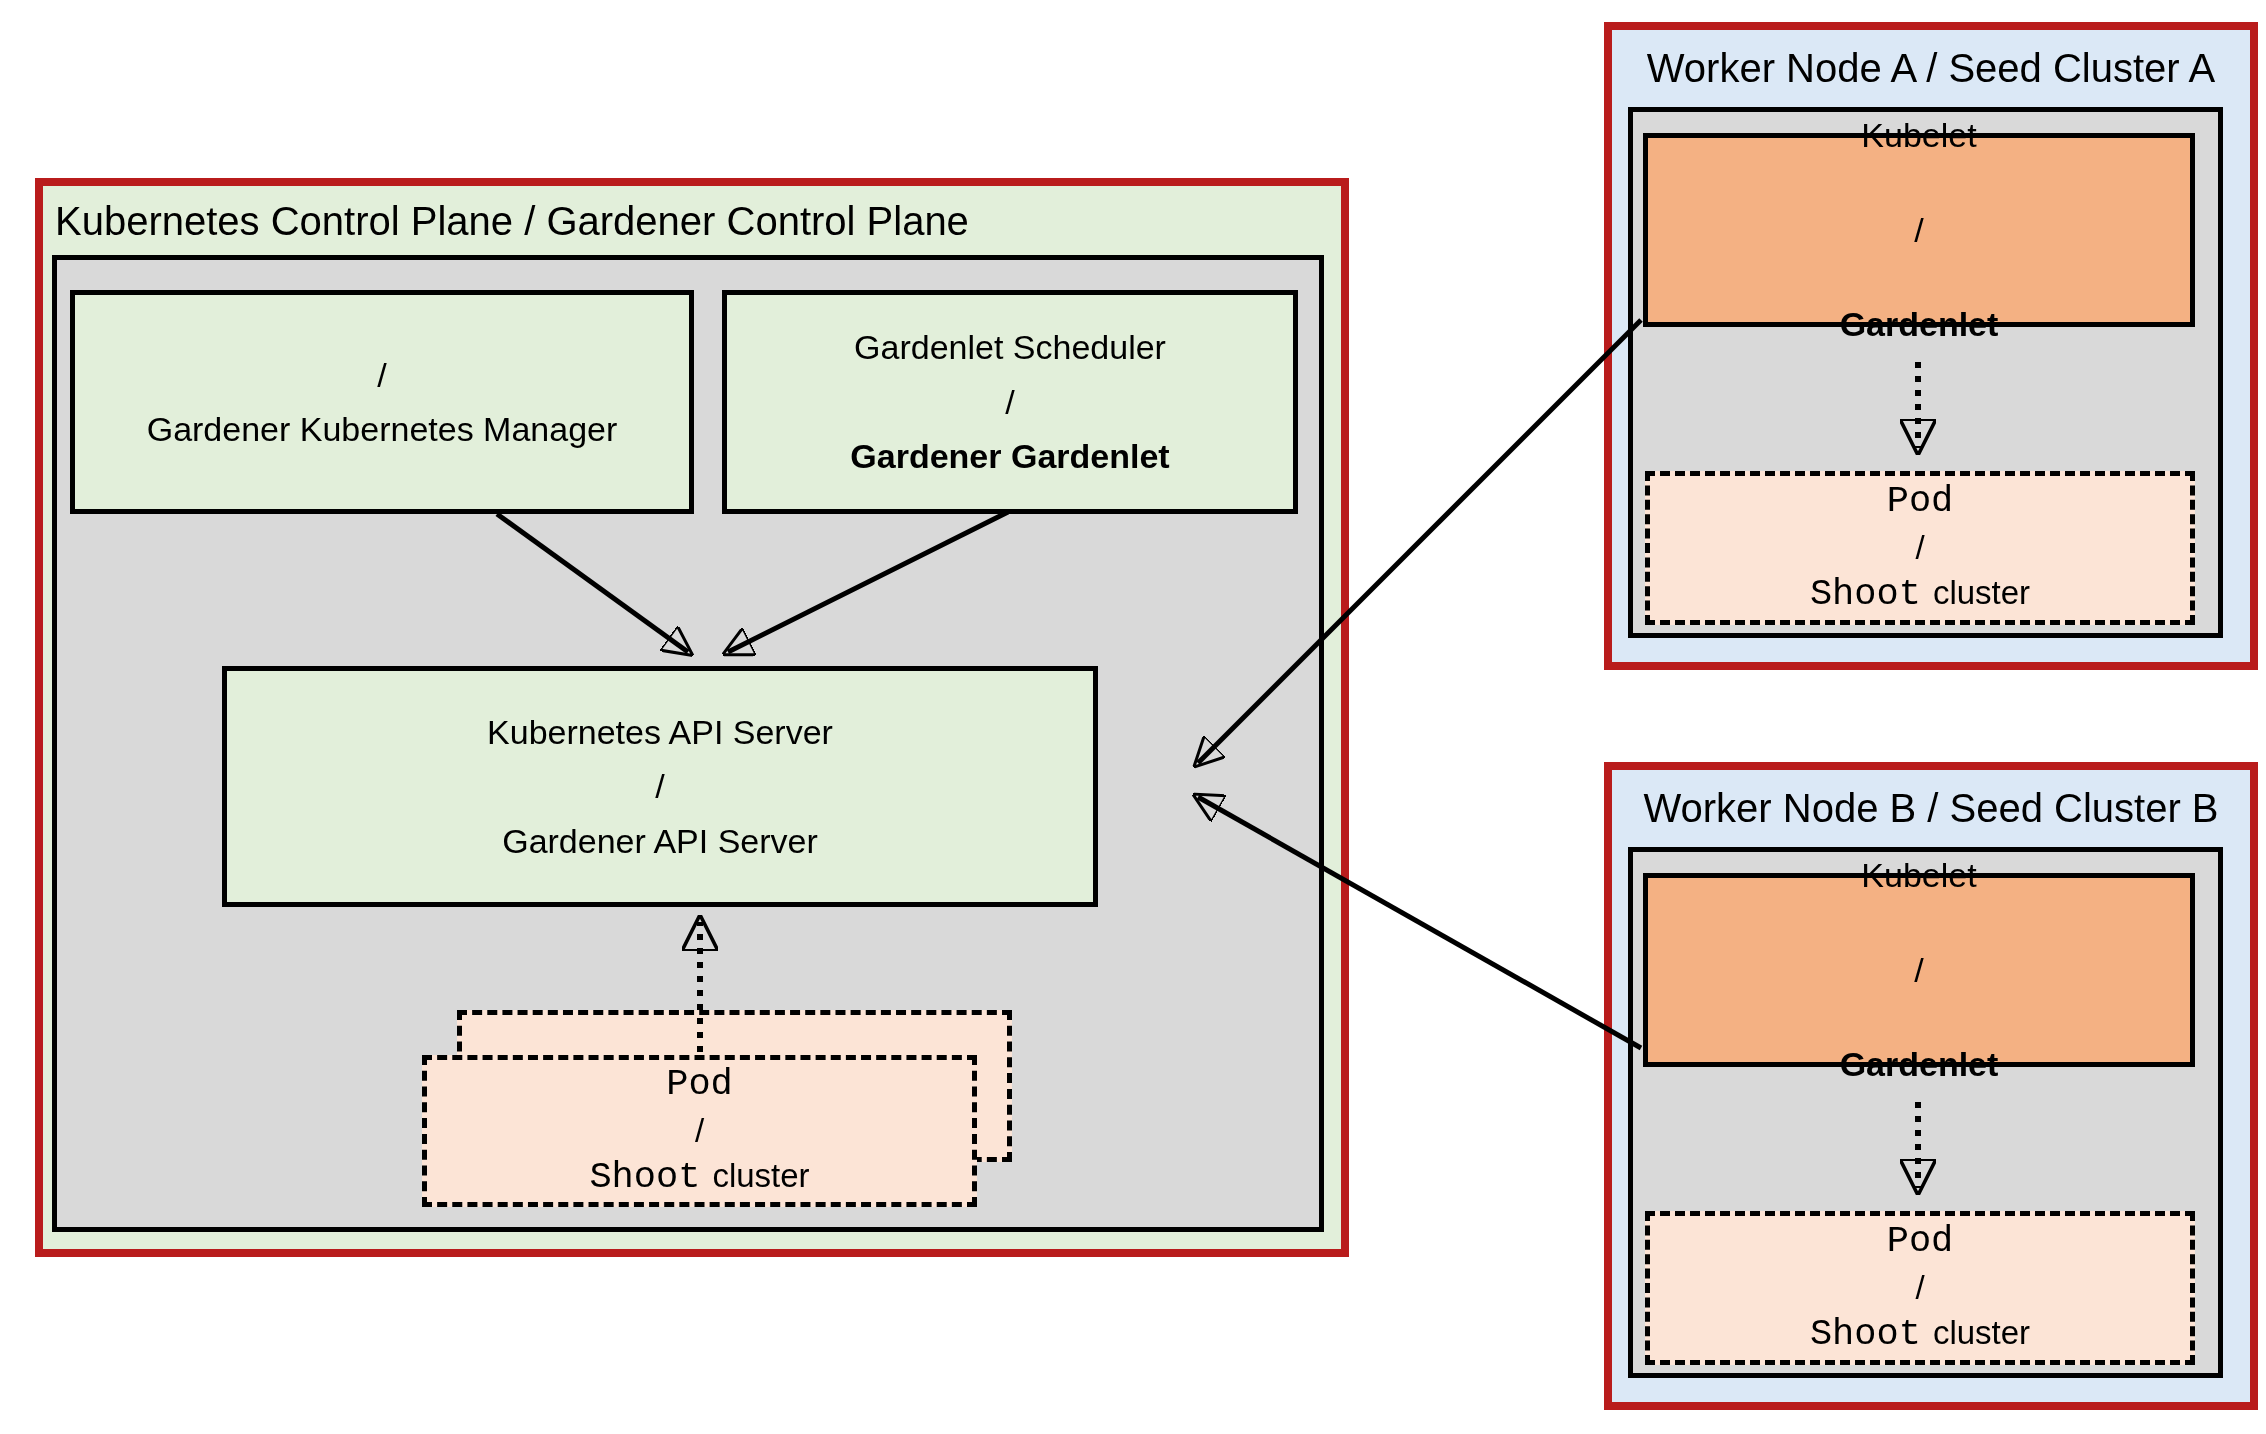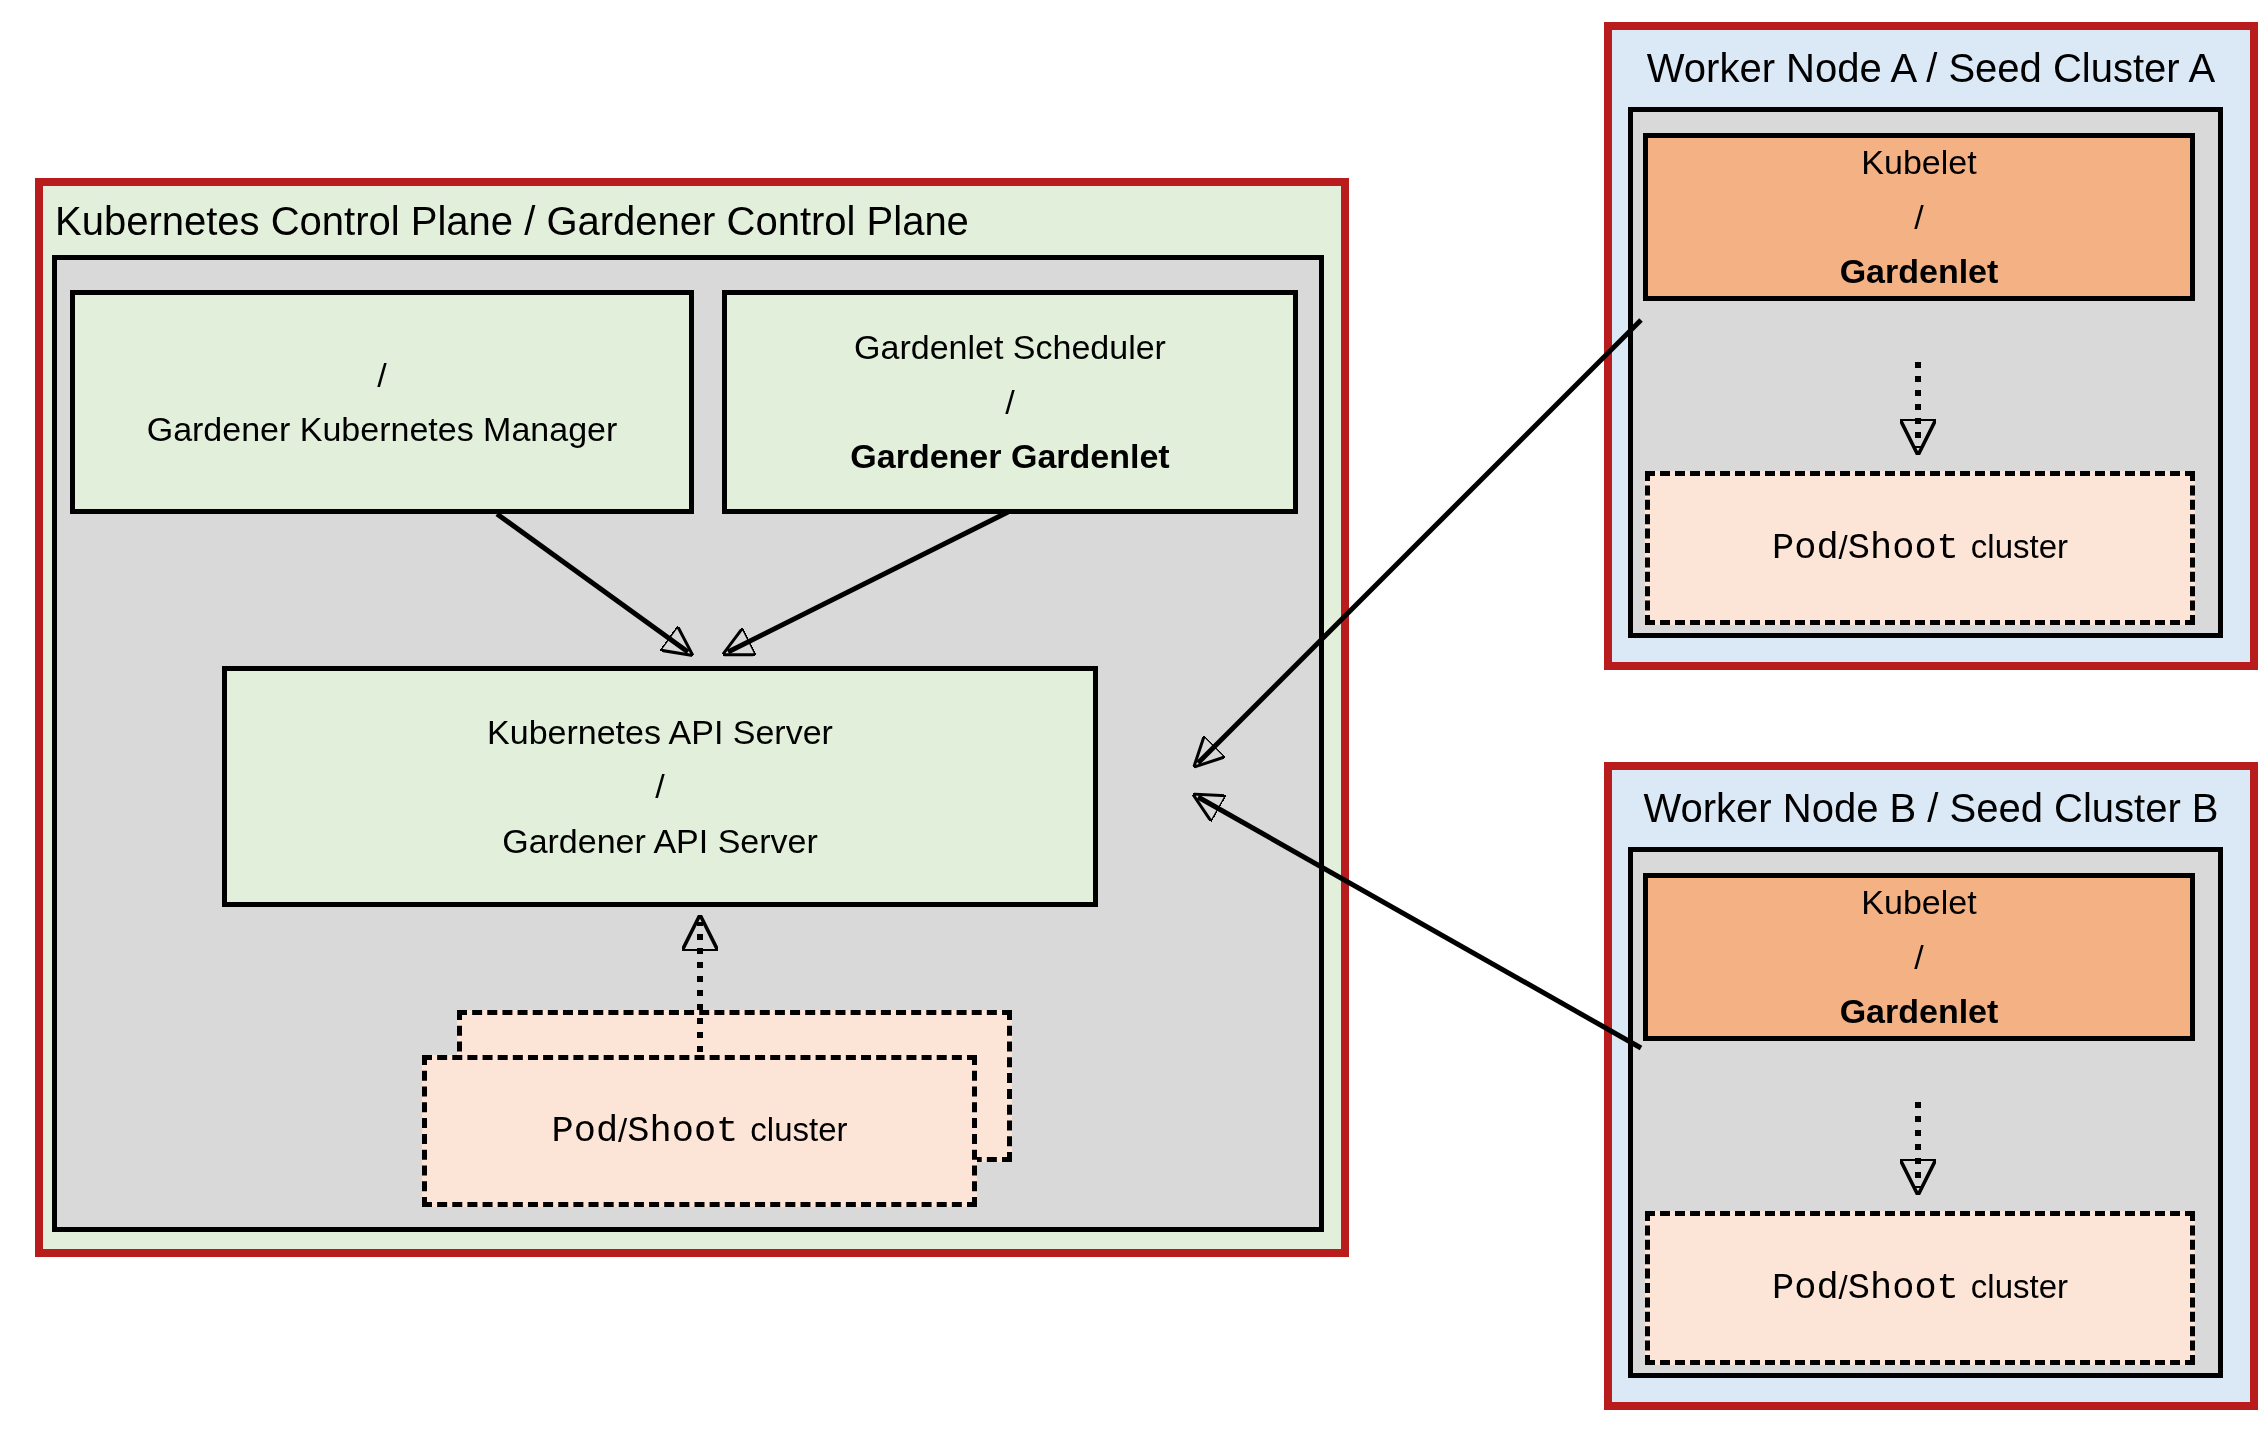--- a/index.html
+++ b/index.html
@@ -12,21 +12,21 @@
   .inner-gray{position:absolute; box-sizing:border-box; border:5px solid #000; background:#D9D9D9;}
   .node{
     position:absolute; box-sizing:border-box; border:5px solid #000;
     display:flex; flex-direction:column; justify-content:center; align-items:center;
     text-align:center; font-size:34px; line-height:1.6;
   }
   .node.green{background:#E2EFDA;}
   .node.orange{background:#F4B183;}
   .pod{
     position:absolute; box-sizing:border-box; border:5px dashed #000; background:#FCE4D6;
-    display:flex; justify-content:center; align-items:center;
+    display:flex; flex-direction:column; justify-content:center; align-items:center;
     text-align:center; font-size:33px; line-height:1.32;
   }
   .mono{font-family:"Liberation Mono","DejaVu Sans Mono",monospace; font-size:37px;}
   .bold{font-weight:bold;}
   .cluster-word{margin-left:12px;}
   
   .cp{left:35px; top:178px; width:1314px; height:1079px; background:#E2EFDA;padding-left:11px;}
   .cp-title{
     position:absolute; left:12px; top:0; height:70px; display:flex; align-items:center;
     font-size:40px; white-space:nowrap;
@@ -36,21 +36,21 @@
   .sc-box{left:665px; top:30px;  width:576px; height:224px;}
   .api-box{left:165px; top:406px; width:876px; height:241px;}
   .pod-back {left:400px; top:750px; width:555px; height:152px;}
   .pod-front{left:365px; top:795px; width:555px; height:152px;}
   
   .wn{left:1604px; width:654px; height:648px; background:#DBE8F6;}
   .wn-a{top:22px;} .wn-b{top:762px;}
   .wn-title{height:77px; display:flex; align-items:center; justify-content:center;
     font-size:40px; white-space:nowrap;}
   .wn-inner{left:16px; top:77px; width:595px; height:531px;}
-  .kubelet-box{left:10px; top:21px; width:552px; height:168px;}
+  .kubelet-box{left:10px; top:21px; width:552px; height:194px;gap:40px;}
   .wn-pod{left:12px; top:359px; width:550px; height:154px;}
   
   .arrows{position:absolute; left:0; top:0; width:2266px; height:1434px; pointer-events:none;}
   .arrows path{fill:none; stroke:#000;}
   .solid-arrow{stroke-width:5;}
   .dotted-arrow{stroke-width:6; stroke-dasharray:6 8;}
 </style>
 </head>
 <body>
 

